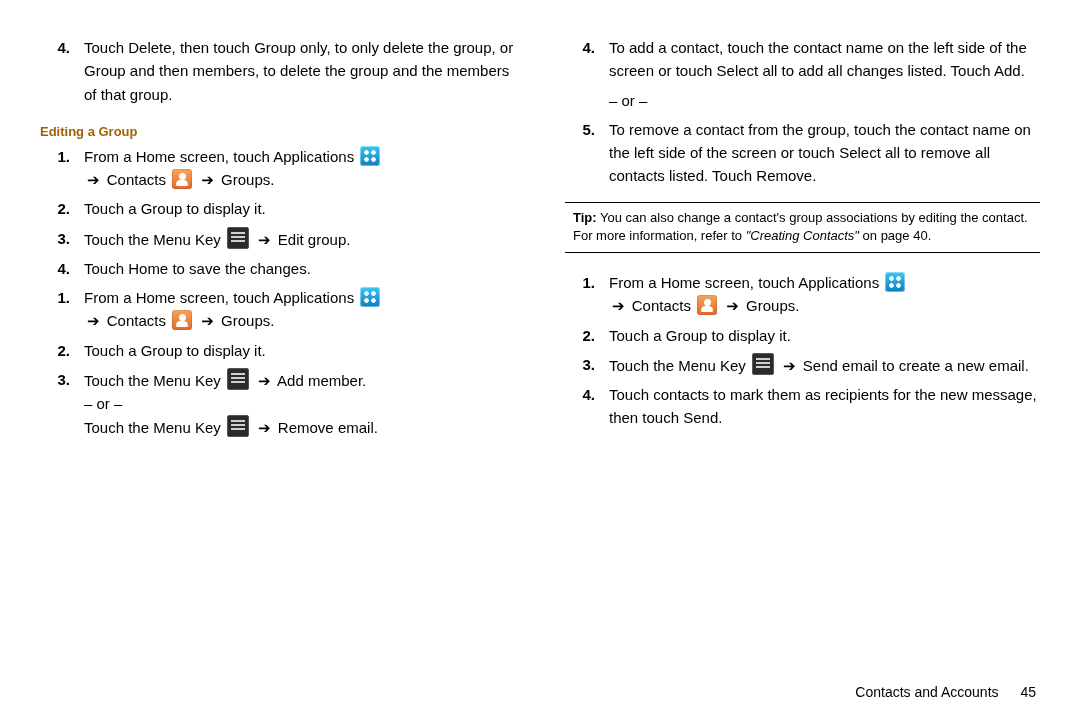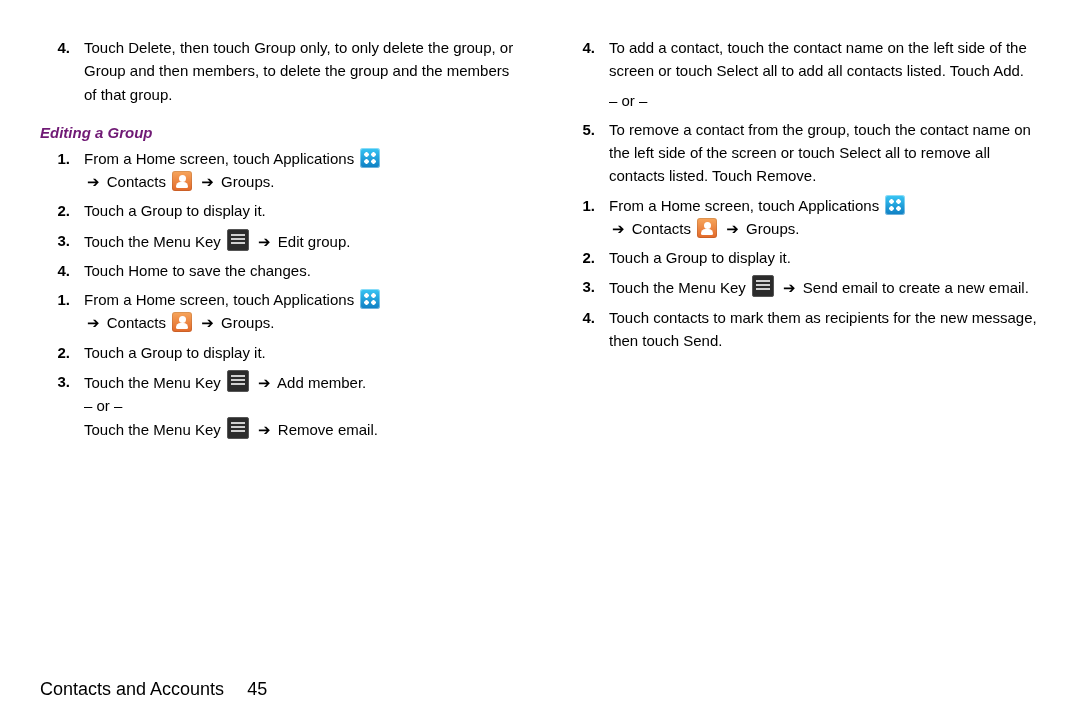--- a/index.html
+++ b/index.html
@@ -41,23 +41,22 @@
     flex: 1;
   }
   .indent {
     margin-left: 44px;
     line-height: 1.55;
     margin-top: 4px;
     margin-bottom: 4px;
   }
   .h3 {
     font-weight: bold;
-    font-style: italic;
-    color: #701a75;
-    font-size: 15px;
+    color: #a16207;
+    font-size: 13px;
     margin: 18px 0 6px 0;
   }
   b { font-weight: 400; }
   .icon {
     display: inline-block;
     vertical-align: -4px;
     width: 20px;
     height: 20px;
     border-radius: 3px;
     position: relative;
@@ -116,21 +115,22 @@
     border-top: 1.5px solid #000;
     border-bottom: 1.5px solid #000;
     padding: 6px 8px;
     margin: 14px 0 18px 0;
     font-size: 13px;
     line-height: 1.45;
   }
   .tip-box .label { font-weight: bold; }
   .tip-box .ref { font-style: italic; }
   .footer {
-    font-size: 18px;
+    text-align: right;
+    font-size: 14px;
     padding: 10px 4px 0 0;
   }
   .footer .section { margin-right: 18px; }
 </style>
 </head>
 <body>
 
 <div class="page">
 <div class="columns">
 
@@ -214,33 +214,36 @@
       </div>
     </div>
 
   </div>
 
   <div class="col">
 
     <div class="ol-item">
       <div class="ol-num">4.</div>
       <div class="ol-body">
-        <span>To add a contact, touch the contact name on the left side of the screen or touch </span><b>Select all</b><span> to add all contacts listed. Touch </span><b>Add</b><span>.</span>
+        <span>To add a contact, touch the contact name on the left side of the screen or touch </span><b>Select all</b><span> to add all changes listed. Touch </span><b>Add</b><span>.</span>
       </div>
     </div>
 
     <div class="indent">– or –</div>
 
     <div class="ol-item">
       <div class="ol-num">5.</div>
       <div class="ol-body">
         <span>To remove a contact from the group, touch the contact name on the left side of the screen or touch </span><b>Select all</b><span> to remove all contacts listed. Touch </span><b>Remove</b><span>.</span>
       </div>
     </div>
 
+    <div class="tip-box">
+      <span class="label">Tip:</span><span> You can also change a contact's group associations by editing the contact. For more information, refer to </span><span class="ref">"Creating Contacts"</span><span>  on page 40.</span>
+    </div>
 
 
     <div class="ol-item">
       <div class="ol-num">1.</div>
       <div class="ol-body">
         <span>From a Home screen, touch </span><b>Applications</b>
         <span class="icon icon-apps"></span><br>
         <span class="arrow">➔</span>
         <b>Contacts</b>
         <span class="icon icon-contacts"></span>

